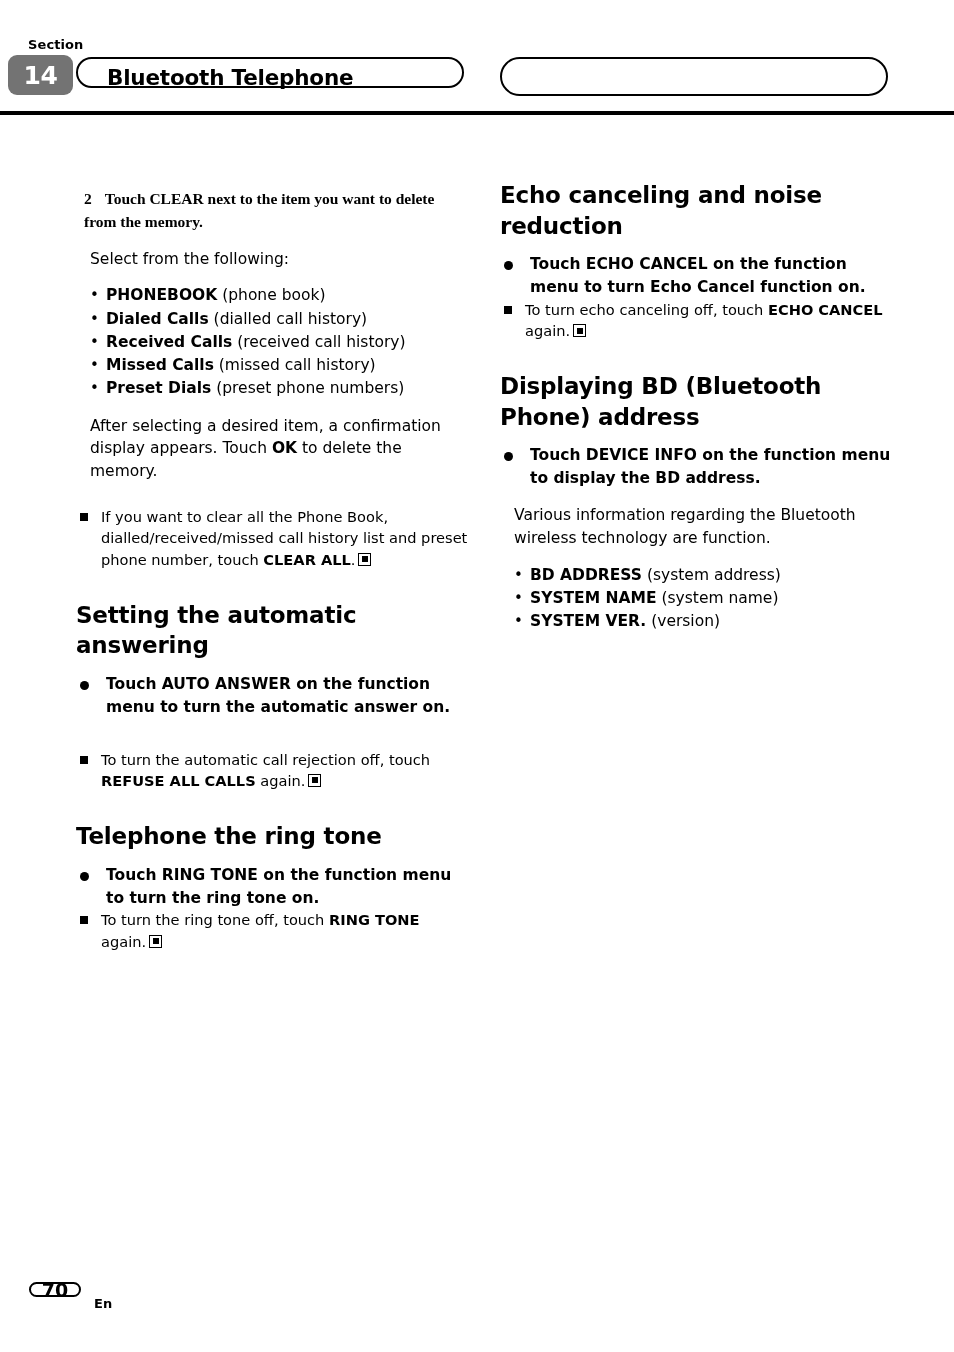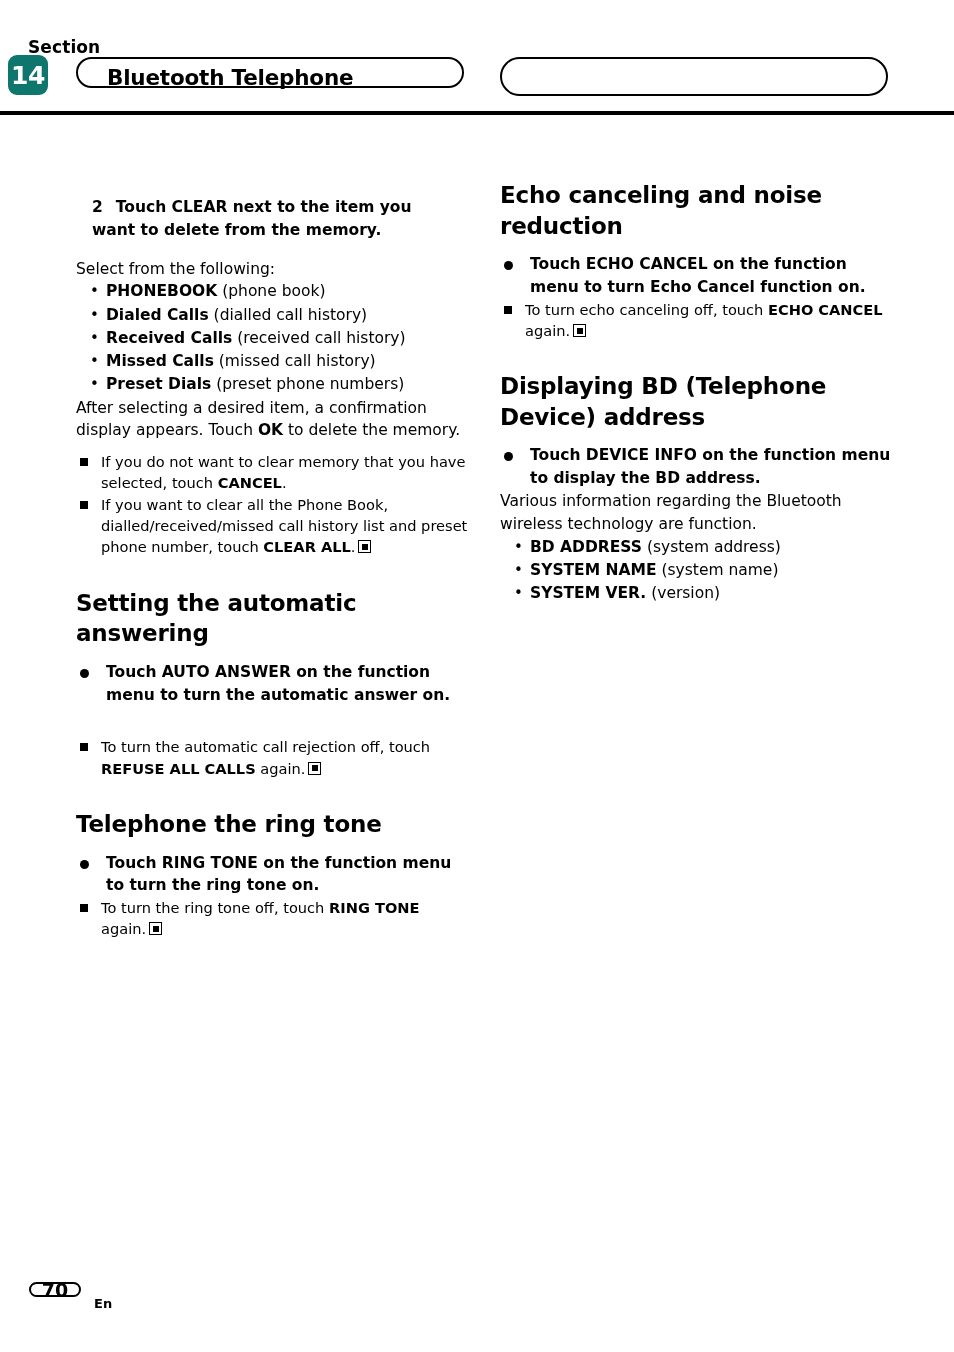--- a/index.html
+++ b/index.html
@@ -26,32 +26,32 @@
     position: absolute;
     left: 0;
     top: 0;
     width: 954px;
     height: 112px;
   }
   .section-word {
     position: absolute;
     left: 28px;
     top: 37px;
-    font-size: 17px;
+    font-size: 13px;
     font-weight: bold;
     letter-spacing: 0.1px;
     font-family: "DejaVu Sans", sans-serif;
   }
   .section-badge {
     position: absolute;
     left: 8px;
     top: 55px;
-    width: 40px;
+    width: 65px;
     height: 40px;
-    background: #0f766e;
+    background: #737373;
     border-radius: 9px;
     color: #ffffff;
     font-size: 25px;
     font-weight: bold;
     display: flex;
     align-items: center;
     justify-content: center;
     letter-spacing: -0.5px;
   }
   .title-pill {
@@ -105,29 +105,30 @@
   h2.heading {
     font-size: 23px;
     font-weight: bold;
     line-height: 1.33;
     margin: 0 0 12px 0;
     letter-spacing: -0.2px;
   }
   .sp-before-head { height: 30px; }
 
   p {
-    margin: 0;
+    margin: 14px;
     font-size: 15.5px;
     line-height: 1.47;
   }
   .bold { font-weight: bold; }
 
   .step {
     font-weight: bold;
-    margin: 16px;
+    margin: 8px;
+    font-family: Liberation Serif, serif;
   }
   .step .num { margin-right: 13px; }
 
   .bullet-dot {
     position: relative;
     padding-left: 30px;
     font-weight: bold;
     margin: 0;
   }
   .bullet-dot::before {
@@ -247,21 +248,20 @@
       <li><span class="bold">Dialed Calls</span><span> (dialled call history)</span></li>
       <li><span class="bold">Received Calls</span><span> (received call history)</span></li>
       <li><span class="bold">Missed Calls</span><span> (missed call history)</span></li>
       <li><span class="bold">Preset Dials</span><span> (preset phone numbers)</span></li>
     </ul>
 
     <p><span>After selecting a desired item, a confirmation display appears. Touch </span><span class="bold">OK</span><span> to delete the memory.</span></p>
 
     <div class="gap-s"></div>
 
-    <p class="note"><span>If you do not want to clear memory that you have selected, touch </span><span class="bold">CANCEL</span><span>.</span></p>
 
     <p class="note"><span>If you want to clear all the Phone Book, dialled/received/missed call history list and preset phone number, touch </span><span class="bold">CLEAR ALL</span><span>.</span><span class="endmark"></span></p>
 
     <div class="sp-before-head"></div>
 
     <h2 class="heading">Setting the automatic answering</h2>
 
     <p class="bullet-dot">Touch AUTO ANSWER on the function menu to turn the automatic answer on.</p>
 
 
@@ -284,21 +284,21 @@
   <div class="col col-right">
 
     <h2 class="heading">Echo canceling and noise reduction</h2>
 
     <p class="bullet-dot">Touch ECHO CANCEL on the function menu to turn Echo Cancel function on.</p>
 
     <p class="note"><span>To turn echo canceling off, touch </span><span class="bold">ECHO CANCEL</span><span> again.</span><span class="endmark"></span></p>
 
     <div class="sp-before-head"></div>
 
-    <h2 class="heading">Displaying BD (Telephone Device) address</h2>
+    <h2 class="heading">Displaying BD (Bluetooth Phone) address</h2>
 
     <p class="bullet-dot">Touch DEVICE INFO on the function menu to display the BD address.</p>
 
     <p>Various information regarding the Bluetooth wireless technology are function.</p>
 
     <ul class="dashlist">
       <li><span class="bold">BD ADDRESS</span><span> (system address)</span></li>
       <li><span class="bold">SYSTEM NAME</span><span> (system name)</span></li>
       <li><span class="bold">SYSTEM VER.</span><span> (version)</span></li>
     </ul>

